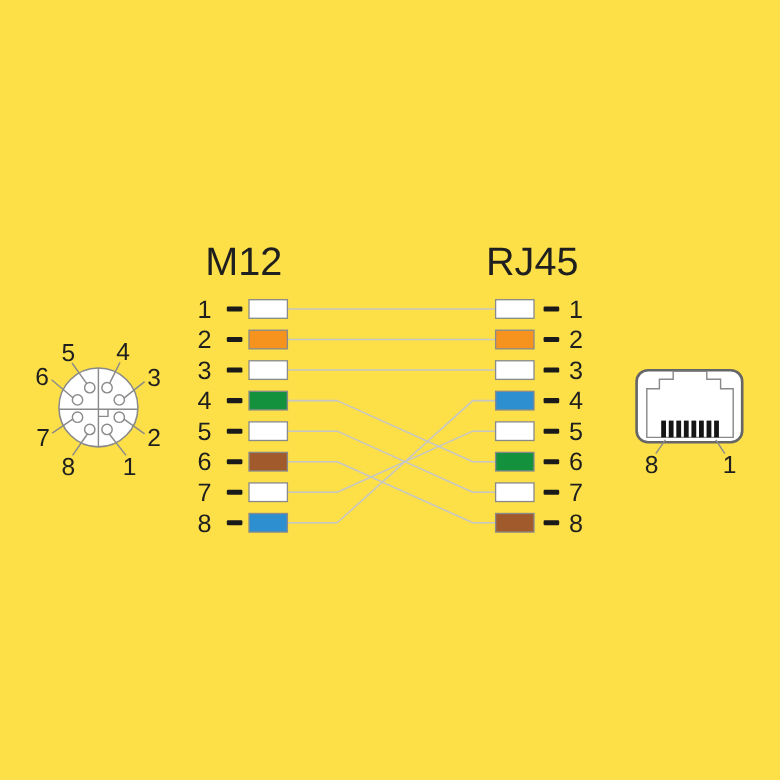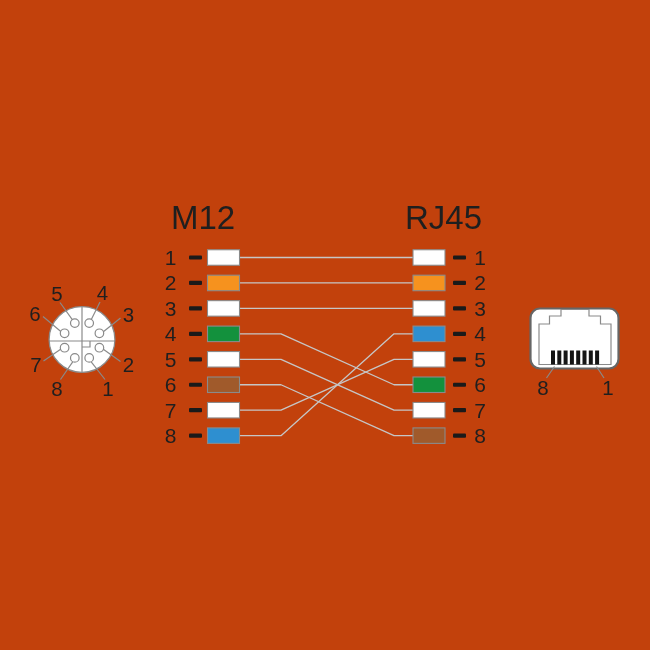--- a/index.html
+++ b/index.html
@@ -1,16 +1,16 @@
 <!DOCTYPE html>
 <html><head>
 <meta charset="utf-8">
 <style>
   html,body{margin:0;padding:0;background:#fff;}
-  .canvas{position:relative;width:650px;height:650px;background:#c2410c;overflow:hidden;
+  .canvas{position:relative;width:650px;height:650px;background:#fde047;overflow:hidden;
           font-family:"Liberation Sans","DejaVu Sans",sans-serif;}
   svg{display:block;}
   text{font-family:"Liberation Sans","DejaVu Sans",sans-serif;}
   .title{font-size:33px;fill:#1f1f1f;}
   .pinnum{font-size:21px;fill:#1f1f1f;}
   .connlabel{font-size:20.5px;fill:#1f1f1f;}
 </style>
 </head>
 <body>
 

